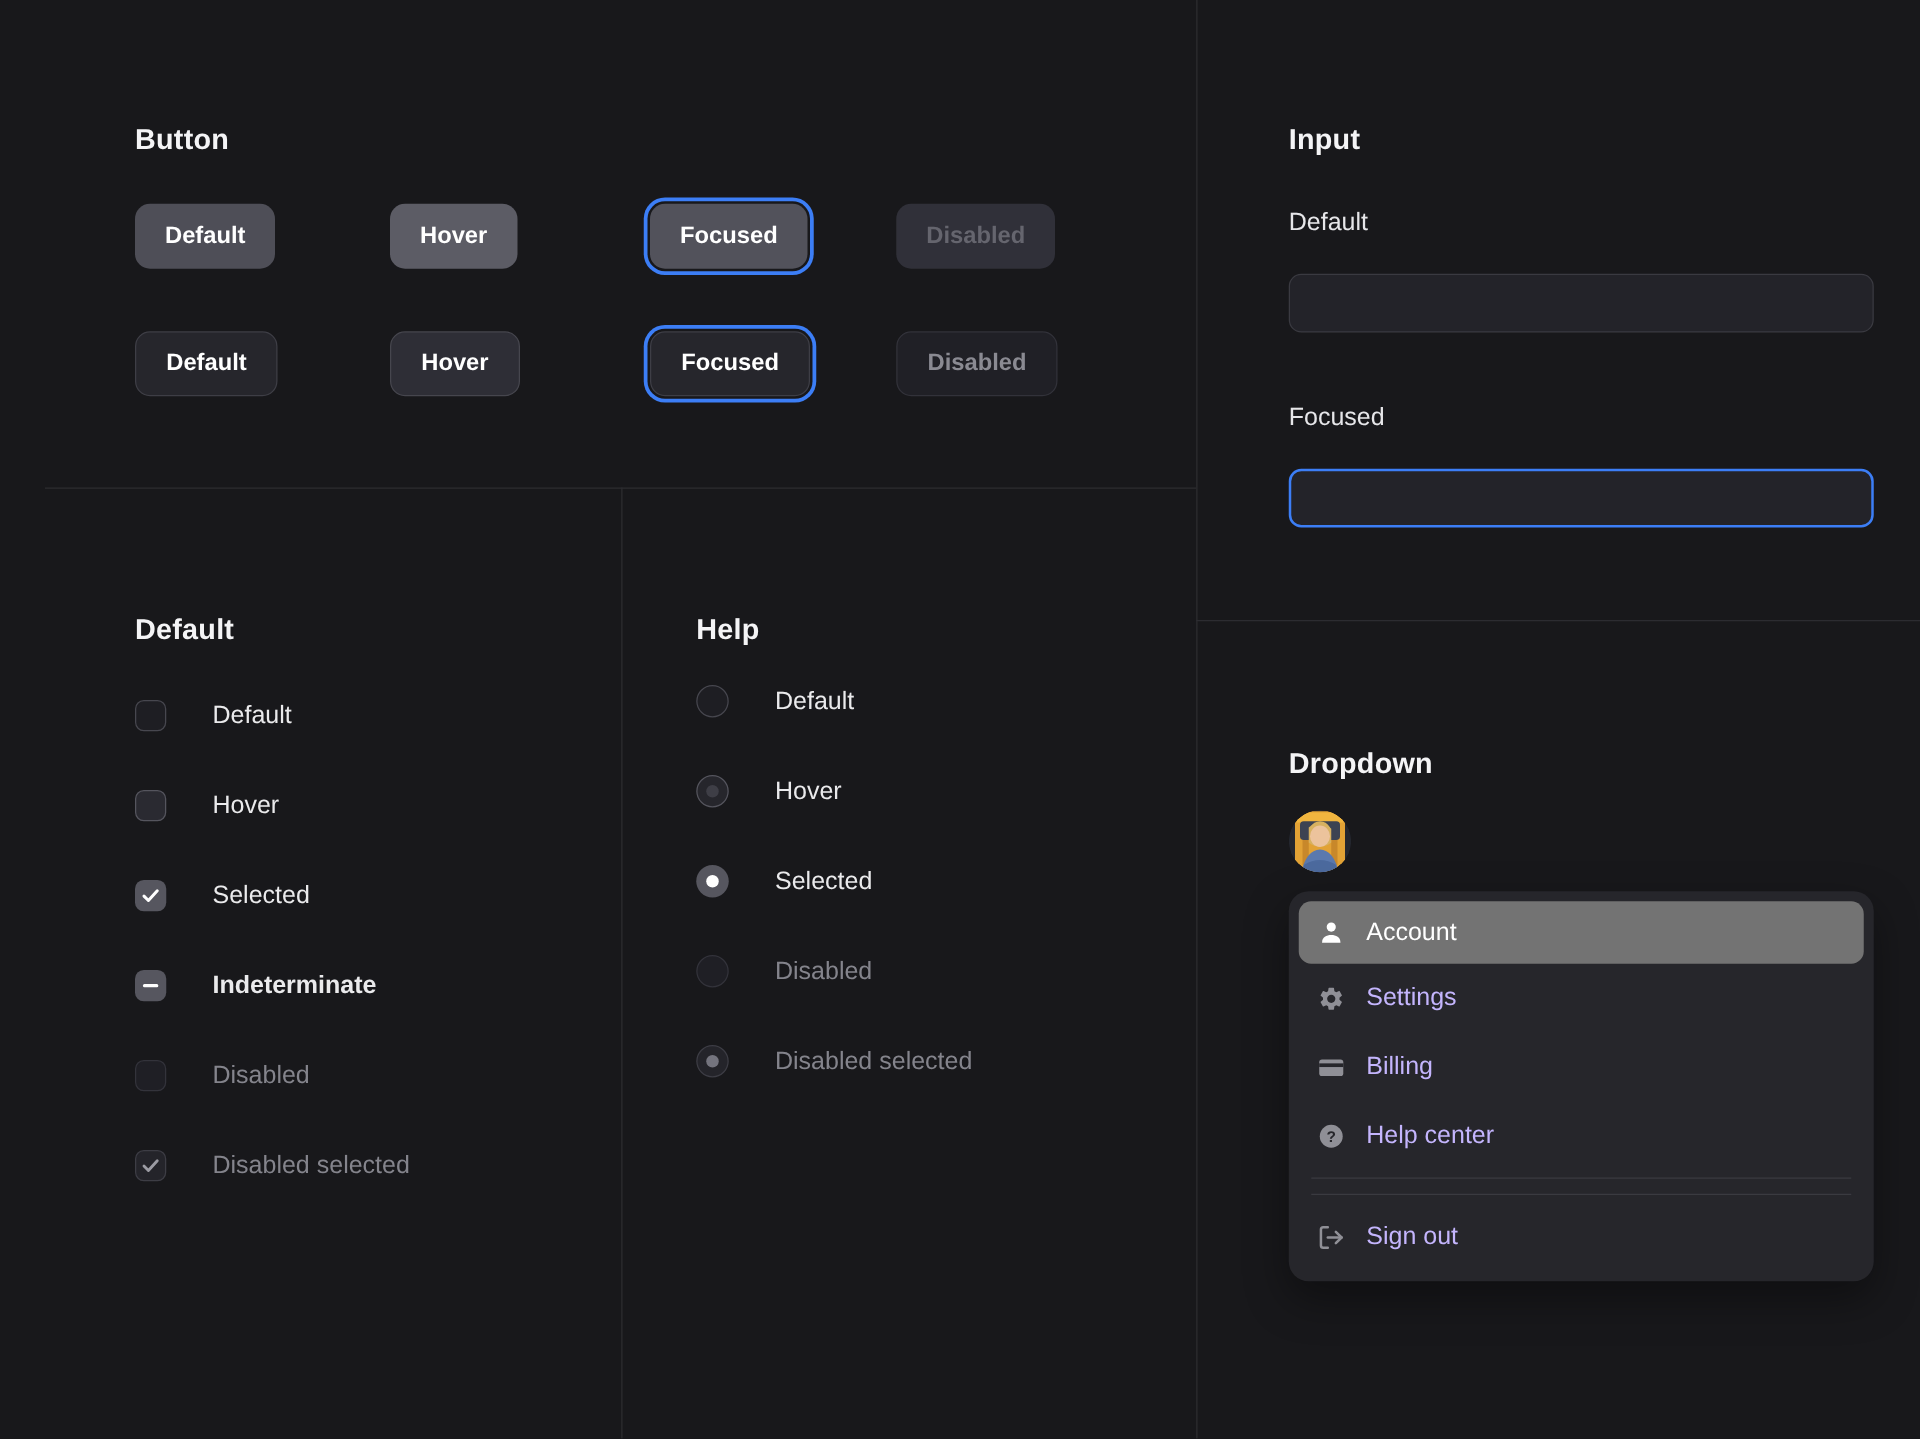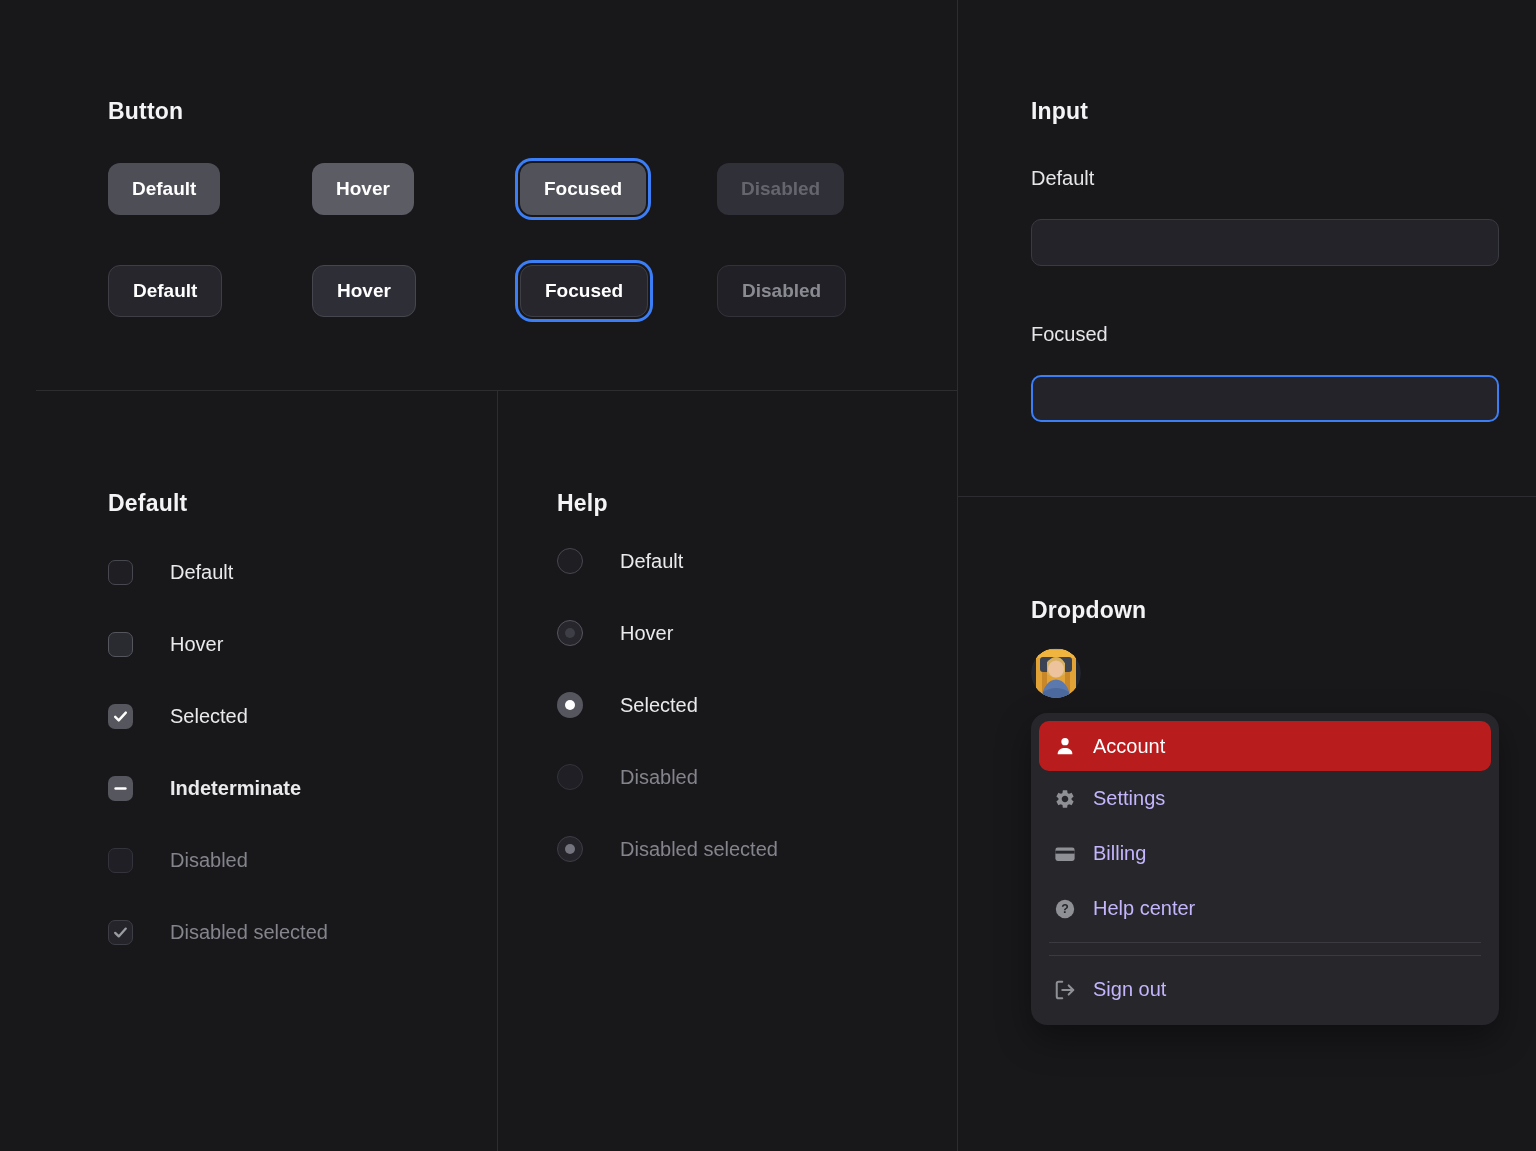--- a/index.html
+++ b/index.html
@@ -67,21 +67,21 @@
   
   .avatar{position:absolute;width:50px;height:50px;border-radius:50%;overflow:hidden;cursor:pointer;}
   .menu-panel{
     position:absolute;width:468px;box-sizing:border-box;background:#26262b;border-radius:16px;
     padding:8px;display:flex;flex-direction:column;box-shadow:0 14px 34px rgba(0,0,0,.38);
   }
   .menu-item{
     height:55px;display:flex;align-items:center;gap:17px;padding:0 15px;border-radius:10px;
     font-size:20px;color:#c4b5fd;cursor:pointer;flex:0 0 auto;
   }
-  .menu-item.selected{height:50px;background:#b91c1c;color:#ffffff;}
+  .menu-item.selected{height:50px;background:#737373;color:#ffffff;}
   .menu-item .mi{width:22px;height:22px;flex:0 0 auto;display:flex;align-items:center;justify-content:center;}
   .menu-divider{height:1px;background:#3a3a40;margin:6px 10px;flex:0 0 auto;}
 </style>
 </head>
 <body>
 
 <div class="canvas">
 
   <div class="divider v" style="left:921px;top:0;height:1151px;"></div>
   <div class="divider h" style="left:0;top:390px;width:921px;"></div>

